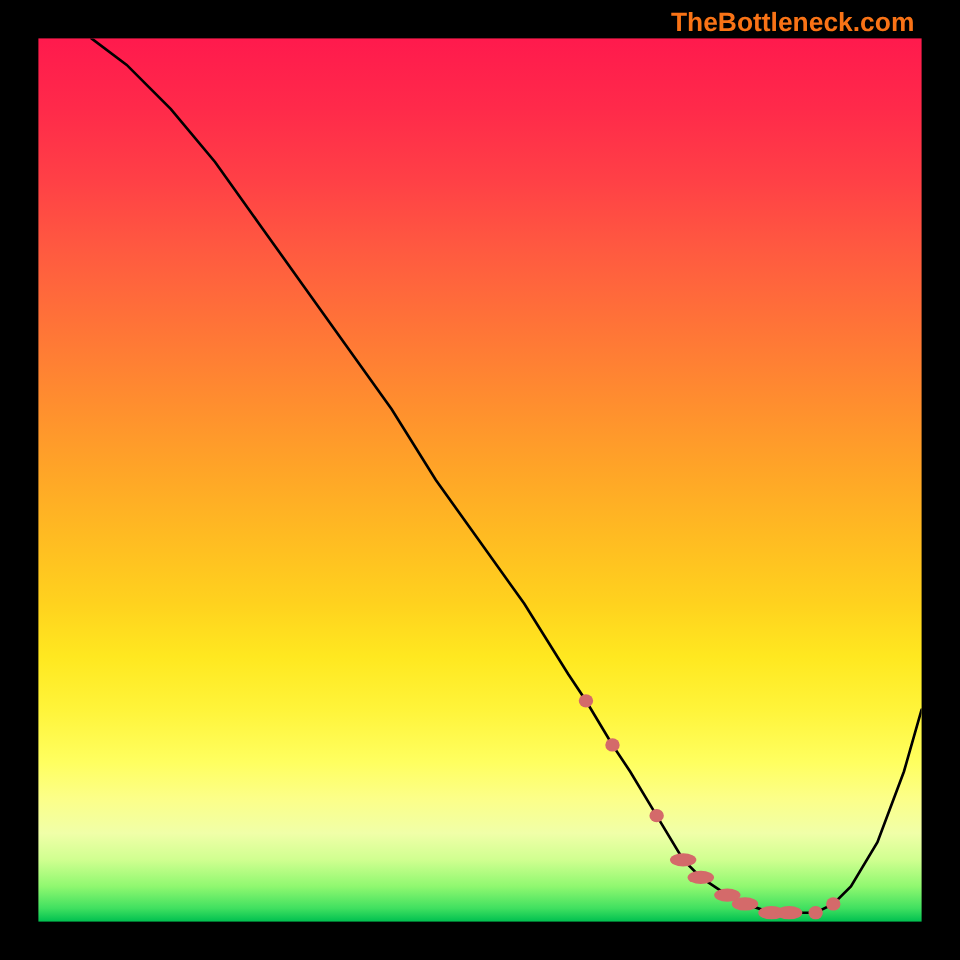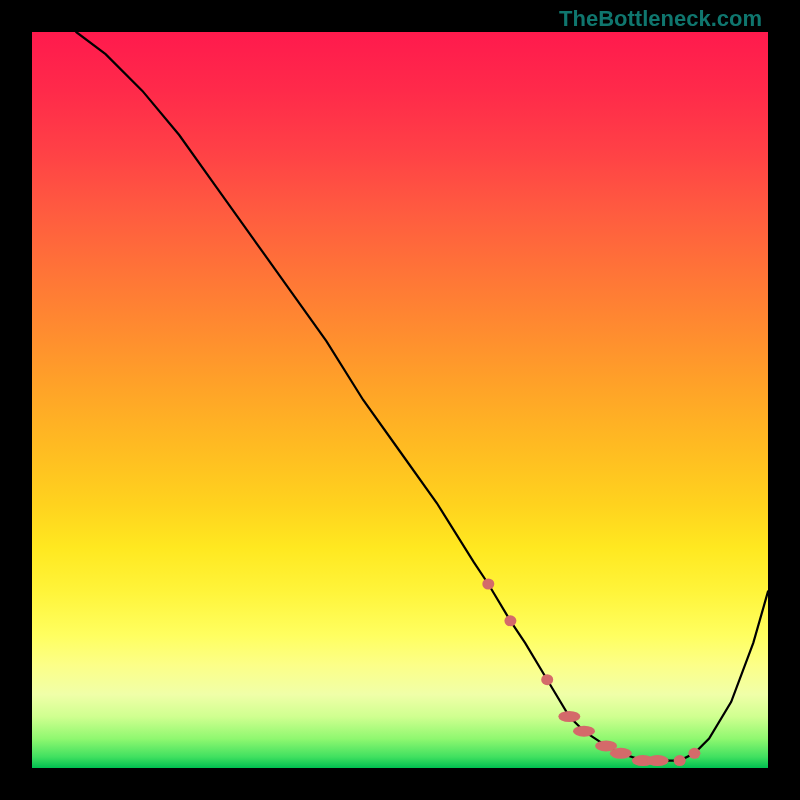--- a/index.html
+++ b/index.html
@@ -51,21 +51,21 @@
     width: 736px;
     height: 736px;
   }
   .watermark {
     position: absolute;
     right: 38px;
     top: 6px;
     font-family: Arial, Helvetica, sans-serif;
     font-size: 22px;
     font-weight: 600;
-    color: #0f766e;
+    color: #f97316;
     letter-spacing: 0px;
   }
 </style>
 </head>
 <body>
 
 <div class="frame">
   <div class="grad"></div>
   <svg class="curve" viewBox="0 0 736 736" preserveAspectRatio="none">
     <path id="curve-path" fill="none" stroke="#000000" stroke-width="2.2" stroke-linecap="round" d="M44.2 0.0 L73.6 22.1 L110.4 58.9 L147.2 103.0 L184.0 154.6 L220.8 206.1 L257.6 257.6 L294.4 309.1 L331.2 368.0 L368.0 419.5 L404.8 471.0 L441.6 529.9 L456.3 552.0 L478.4 588.8 L493.1 610.9 L515.2 647.7 L537.3 684.5 L552.0 699.2 L574.1 713.9 L588.8 721.3 L610.9 728.6 L625.6 728.6 L647.7 728.6 L662.4 721.3 L677.1 706.6 L699.2 669.8 L721.3 610.9 L736.0 559.4"></path>

